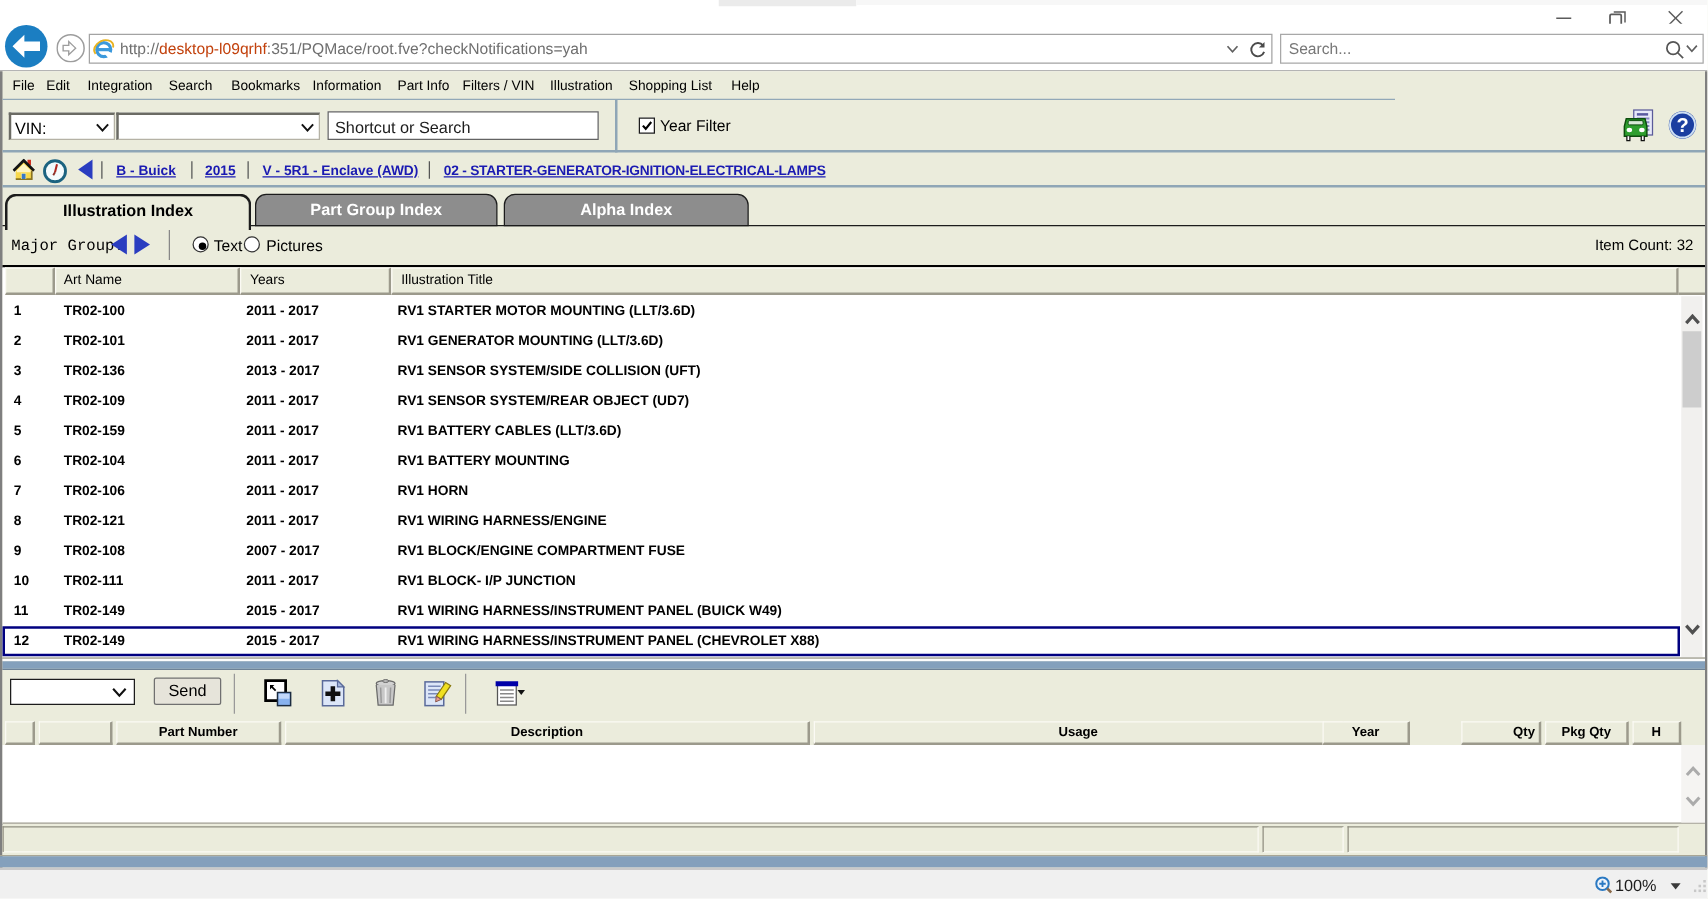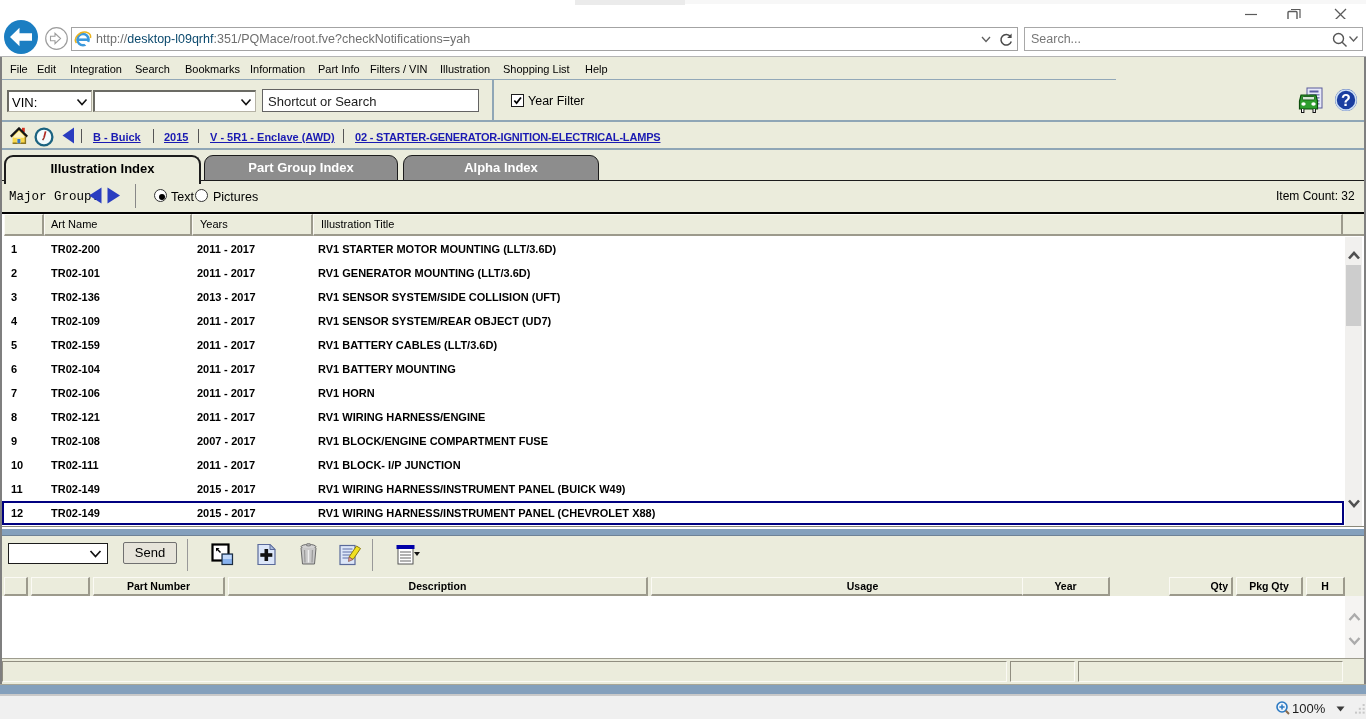--- a/index.html
+++ b/index.html
@@ -57,21 +57,21 @@
   <path d="M 15.5 11.5 L 10 6.3 L 10 9.3 L 5.5 9.3 L 5.5 13.7 L 10 13.7 L 10 16.7 Z" fill="none" stroke="#9d9d9d" stroke-width="1.1"></path>
 </svg>
 
 <div class="abs" style="left:71px;top:27px;width:947px;height:24px;background:#fff;border:1px solid #a3a3a3;"></div>
 <svg class="abs" style="left:74px;top:30px;" width="18" height="18" viewBox="0 0 19 19">
   <circle cx="9.5" cy="10.2" r="5.9" stroke="#3b99dc" stroke-width="2.7" fill="none"></circle>
   <path d="M 9.5 10.2 L 19 14.2 L 15 19 L 9.5 13 Z" fill="#fff"></path>
   <rect x="3.2" y="8.9" width="12.6" height="2.7" fill="#3b99dc"></rect>
   <path d="M 2.6 13.8 C -1.4 8.6 6.2 1.0 13.2 2.4 C 16.6 3.1 18.1 5.7 17.3 8.5" fill="none" stroke="#e9b21e" stroke-width="1.6"></path>
 </svg>
-<div class="abs" style="left:96px;top:32px;font-size:12.5px;color:#6f6f6f;white-space:nowrap;">http://<span style="color:#0c4a6e;">desktop-l09qrhf</span>:351/PQMace/root.fve?checkNotifications=yah</div>
+<div class="abs" style="left:96px;top:32px;font-size:12.5px;color:#6f6f6f;white-space:nowrap;">http://<span style="color:#c2410c;">desktop-l09qrhf</span>:351/PQMace/root.fve?checkNotifications=yah</div>
 <svg class="abs" style="left:980px;top:34px;" width="14" height="10" viewBox="0 0 14 10">
   <path d="M 2 3 L 6 7.5 L 10 3" fill="none" stroke="#5f5f5f" stroke-width="1.3"></path>
 </svg>
 <svg class="abs" style="left:997px;top:31px;" width="17" height="17" viewBox="0 0 17 17">
   <path d="M 13.5 5.5 A 5.3 5.3 0 1 0 14.3 10.5" fill="none" stroke="#4a4a4a" stroke-width="1.5"></path>
   <path d="M 14.6 2.5 L 14.6 7 L 10.1 7 Z" fill="#4a4a4a"></path>
 </svg>
 
 <div class="abs" style="left:1024px;top:27px;width:339px;height:24px;background:#fff;border:1px solid #a8a8a8;"></div>
 <div class="abs" style="left:1031px;top:32px;font-size:12.5px;color:#777;">Search...</div>
@@ -209,21 +209,21 @@
 <div class="abs" id="bigtable" style="left:2px;top:214px;width:1362px;height:312px;background:#fff;">
 
   <div class="abs hc" style="left:2px;width:40px;"></div>
   <div class="abs hc" style="left:42px;width:148px;"><span style="margin-left:6px;">Art Name</span></div>
   <div class="abs hc" style="left:190px;width:121px;"><span style="margin-left:7px;margin-top:31px;">Years</span></div>
   <div class="abs hc" style="left:311px;width:1030px;"><span style="margin-left:7px;">Illustration Title</span></div>
   <div class="abs" style="left:1341px;top:0;width:21px;height:22px;background:#ebecdc;border-bottom:2px solid #9c9a8c;"></div>
 
   <div class="row" style="top:23px;">
         <i>1</i>
-        <b>TR02-200</b>
+        <b>TR02-100</b>
         <u>2011 - 2017</u>
         <s>RV1 STARTER MOTOR MOUNTING (LLT/3.6D)</s>
       </div>
   <div class="row" style="top:47px;">
         <i>2</i>
         <b>TR02-101</b>
         <u>2011 - 2017</u>
         <s>RV1 GENERATOR MOUNTING (LLT/3.6D)</s>
       </div>
   <div class="row" style="top:71px;">
@@ -358,21 +358,21 @@
     <path d="M 19 9 L 25 9 L 22 13 Z" fill="#111"></path>
   </svg>
 </div>
 
 <div class="abs" id="pheader" style="left:2px;top:576px;width:1362px;height:20px;background:#ebecdc;">
   <div class="abs ph" style="left:2px;width:24px;"></div>
   <div class="abs ph" style="left:29px;width:59px;"></div>
   <div class="abs ph" style="left:91px;width:132px;">Part Number</div>
   <div class="abs ph" style="left:226px;width:420px;">Description</div>
   <div class="abs ph" style="left:649px;width:424px;">Usage</div>
-  <div class="abs ph" style="left:1020px;width:88px;">Year</div>
+  <div class="abs ph" style="left:1056px;width:70px;">Year</div>
   <div class="abs ph" style="left:1167px;width:64px;text-align:right;"><span style="margin-right:3px;">Qty</span></div>
   <div class="abs ph" style="left:1234px;width:67px;">Pkg Qty</div>
   <div class="abs ph" style="left:1304px;width:39px;">H</div>
 </div>
 
 <div class="abs" style="left:2px;top:596px;width:1362px;height:63px;background:#fff;border-bottom:1px solid #9e9c8e;">
   <div class="abs" style="left:1343px;top:0;width:19px;height:62px;background:#f5f4f2;"></div>
   <svg class="abs" style="left:1346px;top:16px;" width="13" height="10" viewBox="0 0 13 10">
         <path d="M 1.5 8 L 6.5 2.5 L 11.5 8" fill="none" stroke="#ababab" stroke-width="2.4"></path>
       </svg>

